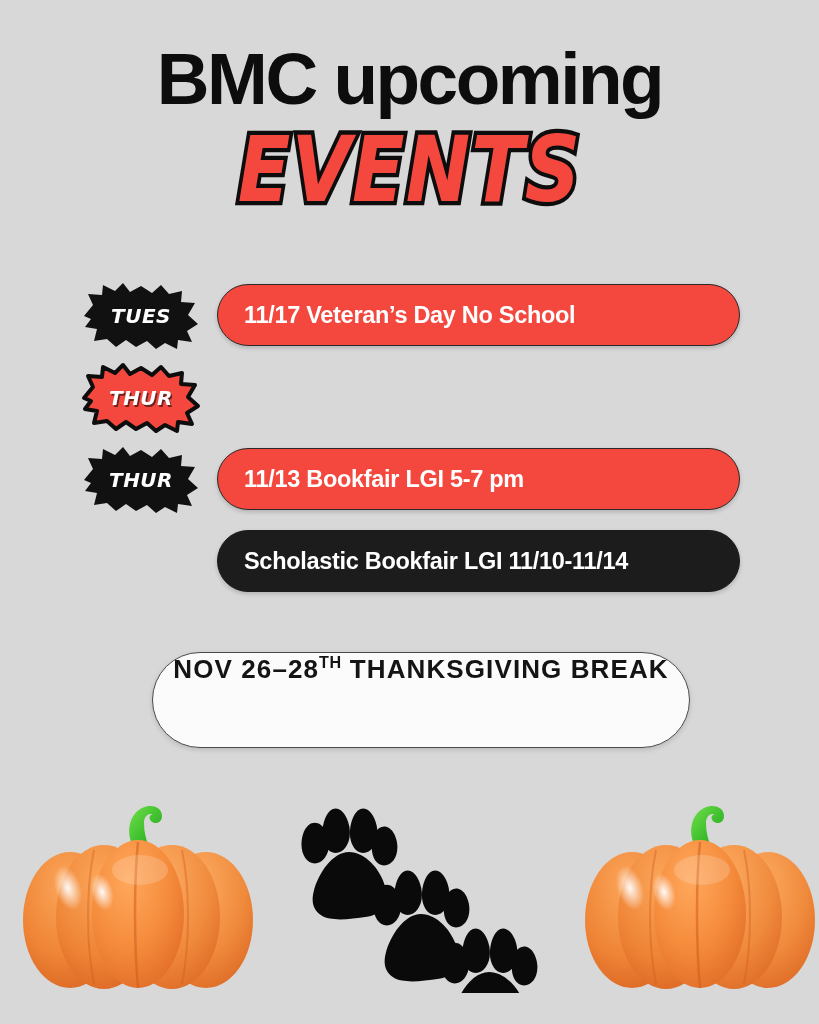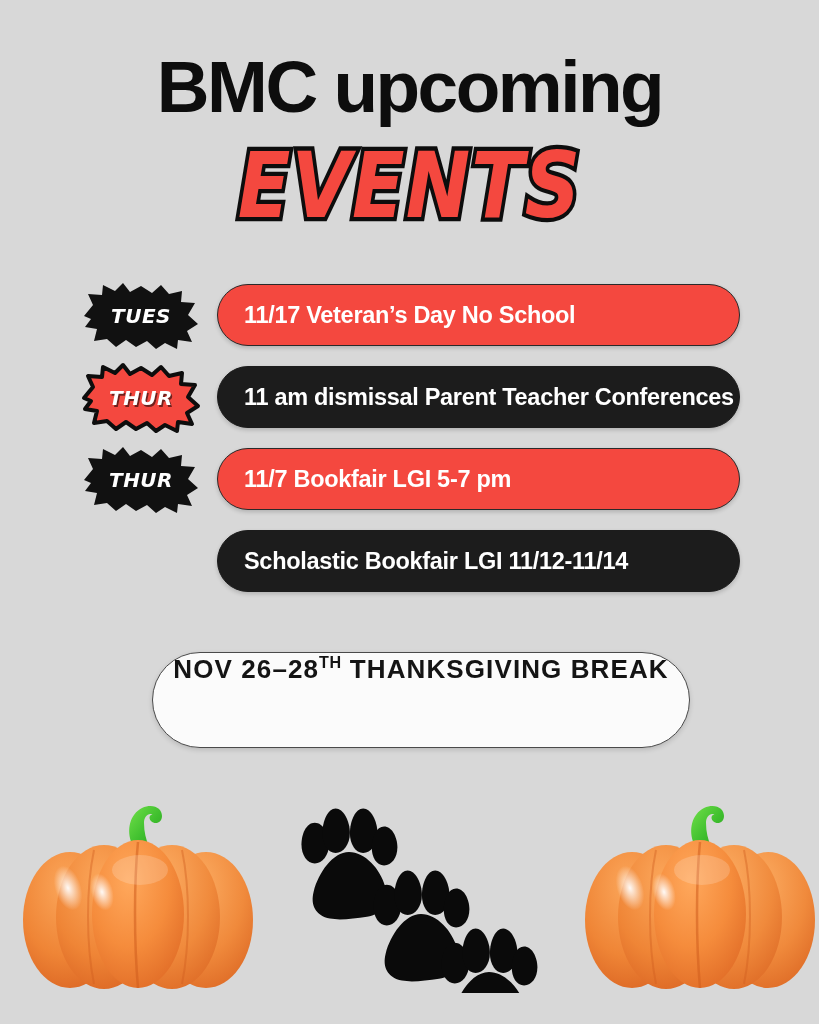--- a/index.html
+++ b/index.html
@@ -29,21 +29,21 @@
     width: 819px;
     text-align: center;
   }
   .title-main {
     font-family: "Liberation Sans", sans-serif;
     font-size: 73px;
     font-weight: 700;
     letter-spacing: -2.5px;
     color: #0d0d0d;
     line-height: 1.0;
-    margin: 16px;
+    margin: 8px;
     white-space: nowrap;
   }
   .title-events {
     margin-top: 8px;
     font-family: "DejaVu Sans", sans-serif;
     font-size: 74px;
     font-weight: 700;
     font-style: italic;
     letter-spacing: 1px;
     color: #f4483f;
@@ -204,40 +204,37 @@
       </div>
     </div>
 
     <div class="event-row">
       <div class="badge-wrap">
         <svg viewBox="0 0 118 68">
           <polygon points="2,34 11,23 6,12 20,13 21,3 33,9 41,1 48,10 59,4 70,11 79,3 87,12 100,9 99,20 113,21 106,33 116,42 105,49 110,60 96,58 95,67 83,61 74,67 65,59 54,65 44,58 34,65 25,57 12,59 15,47 3,45 9,37" fill="#f4483f" stroke="#0d0d0d" stroke-width="4" stroke-linejoin="round"></polygon>
         </svg>
         <span class="badge-label">THUR</span>
       </div>
-      <div class="pill black">
-        <span class="pill-text">11 am dismissal Parent Teacher Conferences</span>
-      </div>
     </div>
 
     <div class="event-row">
       <div class="badge-wrap">
         <svg viewBox="0 0 118 68">
           <polygon points="2,34 11,23 6,12 20,13 21,3 33,9 41,1 48,10 59,4 70,11 79,3 87,12 100,9 99,20 113,21 106,33 116,42 105,49 110,60 96,58 95,67 83,61 74,67 65,59 54,65 44,58 34,65 25,57 12,59 15,47 3,45 9,37" fill="#111111"></polygon>
         </svg>
         <span class="badge-label on-black">THUR</span>
       </div>
       <div class="pill red">
-        <span class="pill-text">11/7 Bookfair LGI 5-7 pm</span>
+        <span class="pill-text">11/13 Bookfair LGI 5-7 pm</span>
       </div>
     </div>
 
     <div class="event-row row-no-badge">
       <div class="pill black">
-        <span class="pill-text">Scholastic Bookfair LGI 11/12-11/14</span>
+        <span class="pill-text">Scholastic Bookfair LGI 11/10-11/14</span>
       </div>
     </div>
 
   </div>
 
   <div class="banner">
     <div class="banner-text"><span>NOV 26–28</span><sup>TH</sup><span> THANKSGIVING BREAK</span></div>
   </div>
 
   <div class="pumpkin left">

